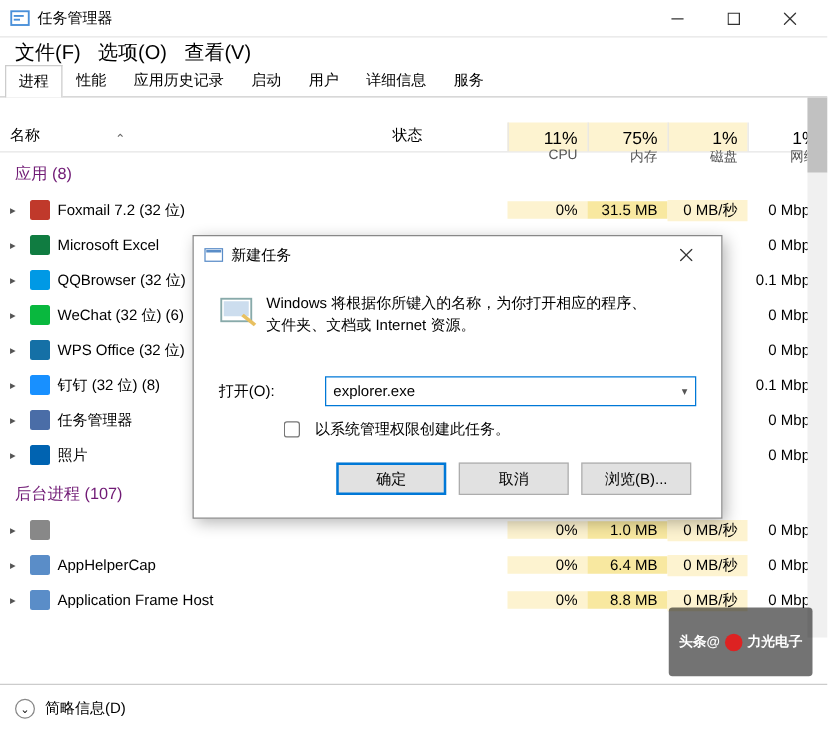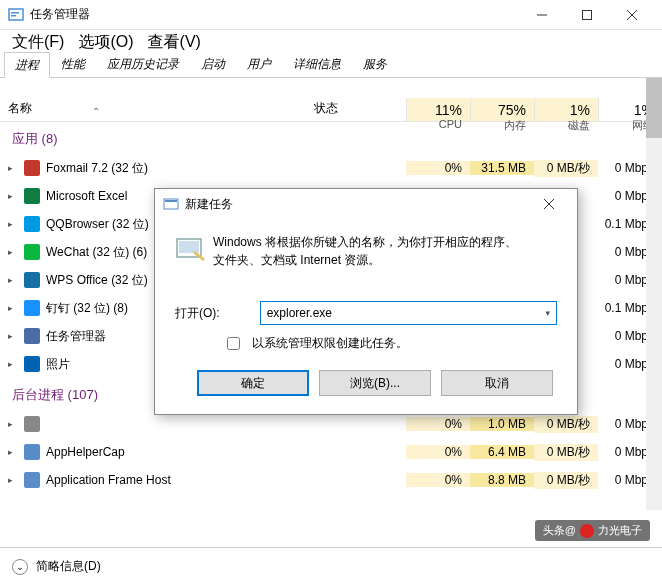--- a/index.html
+++ b/index.html
@@ -8,21 +8,21 @@
 .titlebar { height: 30px; display: flex; align-items: center; padding: 0 8px; border-bottom: 1px solid #e5e5e5; }
 .titlebar .appicon { width: 16px; height: 16px; margin-right: 6px; }
 .titlebar .title { flex: 1; font-size: 12px; }
 .titlebar .winbtn { width: 45px; height: 30px; display: flex; align-items: center; justify-content: center; color: #666; }
 .titlebar .winbtn svg { width: 10px; height: 10px; }
 
 .menubar { height: 22px; display: flex; padding: 0 6px; gap: 2px; font-size: 16px; }
 .menubar span { padding: 2px 6px; }
 
 .tabs { height: 26px; display: flex; align-items: flex-end; border-bottom: 1px solid #ccc; padding: 0 4px; }
-.tab { padding: 4px 10px; font-size: 12px; border: 1px solid transparent; border-bottom: none; font-style: italic; }
+.tab { padding: 4px 10px; font-size: 12px; border: 1px solid transparent; border-bottom: none; }
 .tab.active { border-color: #ccc; background: #fff; position: relative; top: 1px; }
 
 .header-row { display: flex; height: 44px; border-bottom: 1px solid #e5e5e5; }
 .header-row .col-name { flex: 1; display: flex; align-items: flex-end; padding: 0 8px 4px; font-size: 12px; }
 .header-row .col-status { width: 100px; display: flex; align-items: flex-end; padding: 0 8px 4px; }
 .header-row .sort { font-size: 10px; color: #666; }
 .header-row .col-stat { width: 64px; text-align: right; padding: 4px 8px; border-left: 1px solid #e5e5e5; display: flex; flex-direction: column; justify-content: space-between; margin-top: 20px; }
 .header-row .col-stat.hl { background: #fdf3d0; }
 .header-row .pct { font-size: 14px; }
 .header-row .lbl { font-size: 11px; color: #555; }
@@ -33,21 +33,21 @@
 .row .c-name { flex: 1; display: flex; align-items: center; padding-left: 8px; gap: 6px; overflow: hidden; white-space: nowrap; }
 .row .exp { width: 10px; font-size: 9px; color: #555; }
 .row .ico { width: 16px; height: 16px; border-radius: 2px; flex-shrink: 0; }
 .row .c-status { width: 100px; }
 .row .c-stat { width: 64px; text-align: right; padding-right: 8px; font-size: 12px; }
 .row .c-stat.hl { background: #fdf3d0; }
 .row .c-stat.hl2 { background: #f8e8a0; }
 
 .footer { position: absolute; bottom: 0; left: 0; right: 0; height: 38px; border-top: 1px solid #ccc; display: flex; align-items: center; padding: 0 12px; gap: 8px; }
 .footer .chev { width: 16px; height: 16px; border: 1px solid #888; border-radius: 50%; display: flex; align-items: center; justify-content: center; font-size: 9px; }
-.watermark { position: absolute; right: 12px; bottom: 44px; background: rgba(0,0,0,0.55); color: #fff; padding: 3px 8px; border-radius: 3px; font-size: 11px; display:flex; align-items:center; gap:4px;}
+.watermark { position: absolute; right: 12px; bottom: 44px; background: rgba(0,0,0,0.55); color: #fff; padding: 20px 8px; border-radius: 3px; font-size: 11px; display:flex; align-items:center; gap:4px;font-weight:bold;}
 .watermark .dot{width:14px;height:14px;background:#d22;border-radius:50%;display:inline-block;}
 
 .scrollbar { position: absolute; right: 0; top: 78px; width: 16px; height: 432px; background: #f0f0f0; }
 .scrollbar .thumb { width: 100%; height: 60px; background: #c1c1c1; }
 
 
 .dialog { position: absolute; left: 154px; top: 188px; width: 424px; background: #fff; border: 1px solid #888; box-shadow: 3px 3px 12px rgba(0,0,0,0.3); }
 .dlg-titlebar { height: 30px; display: flex; align-items: center; padding: 0 8px; }
 .dlg-titlebar .ico { width: 16px; height: 16px; margin-right: 6px; }
 .dlg-titlebar .t { flex: 1; font-size: 12px; }
@@ -55,21 +55,21 @@
 .dlg-body { padding: 14px 20px; }
 .dlg-msg { display: flex; gap: 6px; margin-bottom: 32px; }
 .dlg-msg .runico { width: 32px; height: 32px; flex-shrink:0; }
 .dlg-msg .txt { font-size: 12px; line-height: 1.5; }
 .dlg-open { display: flex; align-items: center; gap: 10px; margin-bottom: 10px; }
 .dlg-open label { font-size: 12px; }
 .dlg-open .combo { flex: 1; height: 24px; border: 1px solid #0078d7; padding: 0 6px; font-size: 12px; display:flex; align-items:center; justify-content:space-between;margin-left:30px; }
 .dlg-check { display: flex; align-items: center; gap: 12px; padding-left: 52px; margin-bottom: 18px; font-size: 12px; }
 .dlg-check input { width: 13px; height: 13px; }
 .dlg-btns { display: flex; justify-content: flex-end; gap: 10px; padding: 0 4px 4px; }
-.dlg-btns button { width: 112px; height: 26px; font-size: 12px; background: #e1e1e1; border: 1px solid #adadad; }
+.dlg-btns button { width: 88px; height: 26px; font-size: 12px; background: #e1e1e1; border: 1px solid #adadad; }
 .dlg-btns button.primary { border: 2px solid #0078d7; }
 </style>
 </head>
 <body>
 
 <div class="titlebar">
   <svg class="appicon" viewBox="0 0 16 16">
       <rect x="1" y="2" width="14" height="11" fill="none" stroke="#4a90d9" stroke-width="1.5"></rect>
       <rect x="3" y="5" width="8" height="1.5" fill="#4a90d9"></rect>
       <rect x="3" y="8" width="5" height="1.5" fill="#4a90d9"></rect>
@@ -321,17 +321,17 @@
         <span>explorer.exe</span>
         <span style="font-size:9px;color:#555">▾</span>
       </div>
     </div>
     <div class="dlg-check">
       <input type="checkbox" style="">
       <span>以系统管理权限创建此任务。</span>
     </div>
     <div class="dlg-btns">
       <button class="primary">确定</button>
+      <button>取消</button>
       <button>浏览(B)...</button>
-      <button>取消</button>
     </div>
   </div>
 </div>
 
 </body></html>

